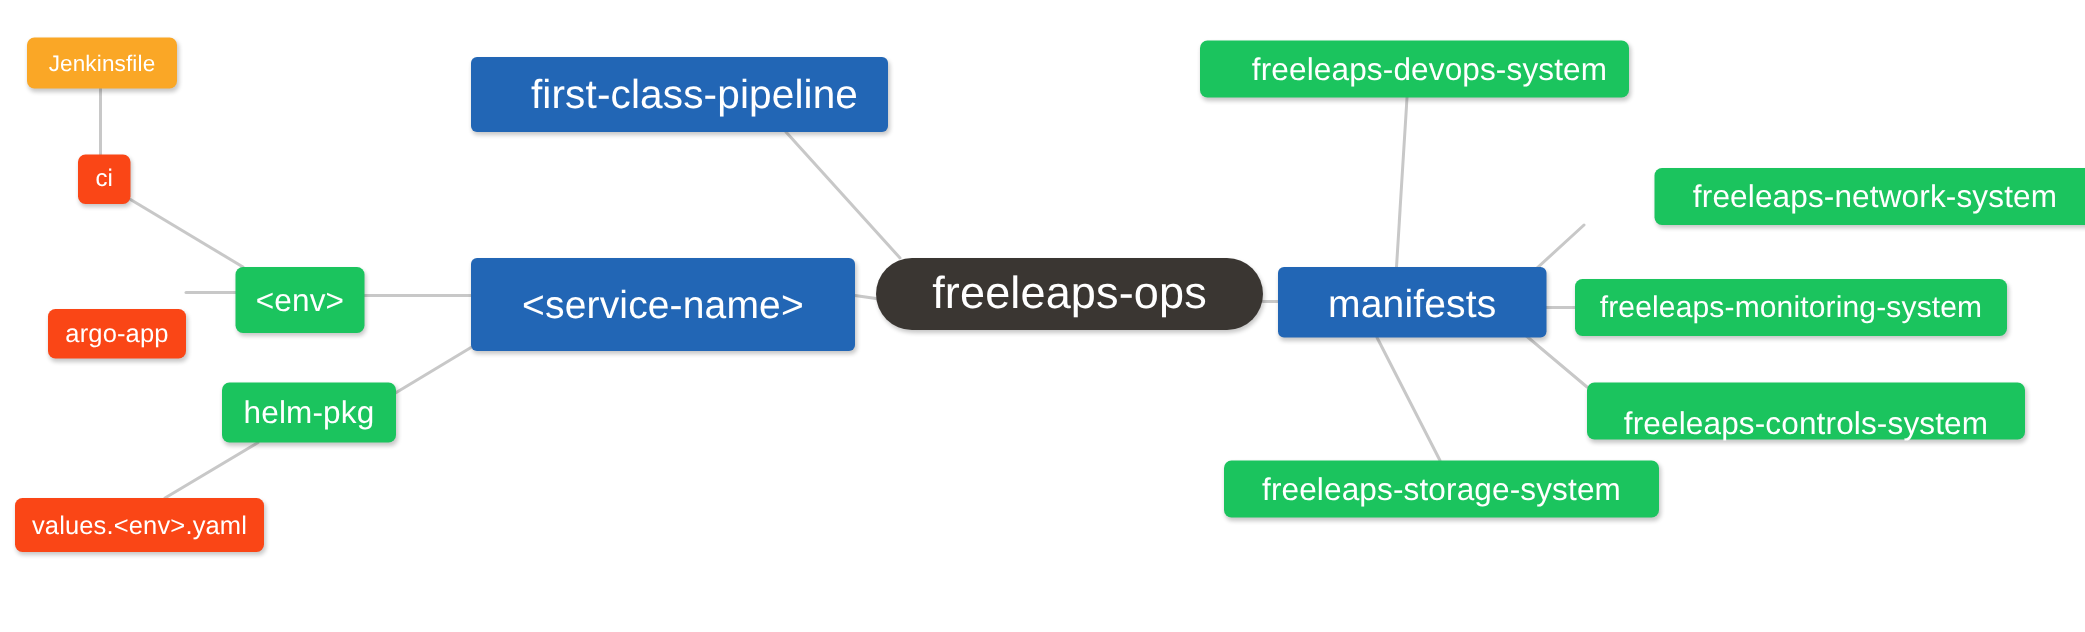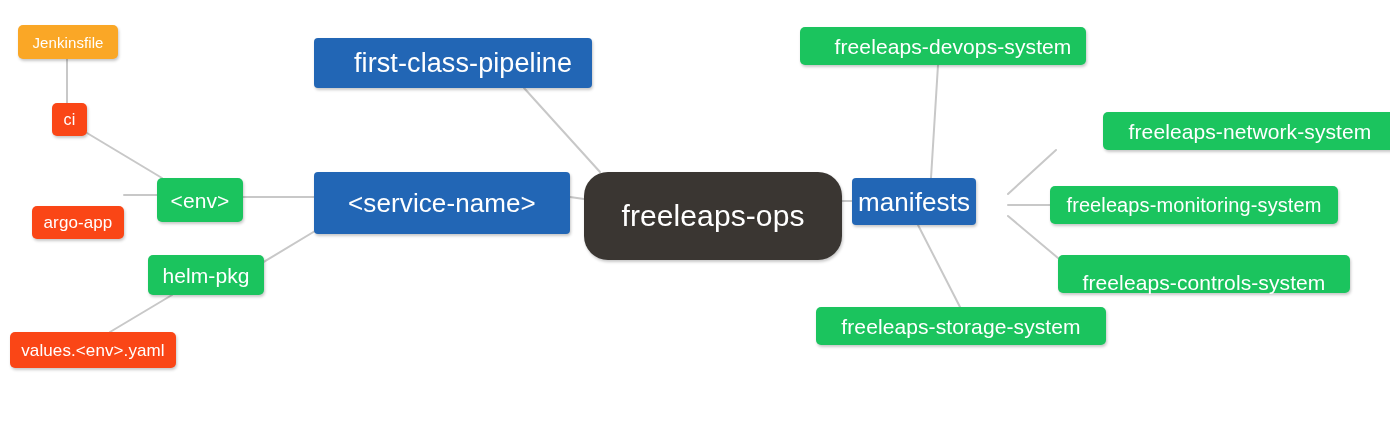--- a/index.html
+++ b/index.html
@@ -75,30 +75,30 @@
       <line x1="162" y1="178" x2="87" y2="133" stroke="#c8c8c8" stroke-width="2" stroke-linecap="round"></line>
       <line x1="67" y1="103" x2="67" y2="59" stroke="#c8c8c8" stroke-width="2" stroke-linecap="round"></line>
       <line x1="172" y1="295" x2="110" y2="332" stroke="#c8c8c8" stroke-width="2" stroke-linecap="round"></line>
       <line x1="931" y1="178" x2="938" y2="65" stroke="#c8c8c8" stroke-width="2" stroke-linecap="round"></line>
       <line x1="1008" y1="194" x2="1056" y2="150" stroke="#c8c8c8" stroke-width="2" stroke-linecap="round"></line>
       <line x1="1008" y1="205" x2="1050" y2="205" stroke="#c8c8c8" stroke-width="2" stroke-linecap="round"></line>
       <line x1="1008" y1="216" x2="1058" y2="258" stroke="#c8c8c8" stroke-width="2" stroke-linecap="round"></line>
       <line x1="918" y1="225" x2="960" y2="307" stroke="#c8c8c8" stroke-width="2" stroke-linecap="round"></line>
     </svg>
   <div id="node-layer">
-      <div class="node n-root" style="left: 584px; top: 172px; width: 258px; height: 88px; font-size: 30px; border-radius: 24px;">
+      <div class="node n-root" style="left: 584px; top: 172px; width: 258px; height: 48px; font-size: 30px; border-radius: 24px;">
         <span class="label">freeleaps-ops</span>
       </div>
       <div class="node n-blue" style="left: 314px; top: 172px; width: 256px; height: 62px; font-size: 26px;">
         <span class="label">&lt;service-name&gt;</span>
       </div>
       <div class="node n-blue" style="left: 314px; top: 38px; width: 278px; height: 50px; font-size: 27px; padding-left: 20px;">
         <span class="label">first-class-pipeline</span>
       </div>
-      <div class="node n-blue" style="left: 852px; top: 178px; width: 124px; height: 47px; font-size: 26px;">
+      <div class="node n-blue" style="left: 852px; top: 178px; width: 179px; height: 47px; font-size: 26px;">
         <span class="label">manifests</span>
       </div>
       <div class="node n-green" style="left: 157px; top: 178px; width: 86px; height: 44px; font-size: 21px;">
         <span class="label">&lt;env&gt;</span>
       </div>
       <div class="node n-green" style="left: 148px; top: 255px; width: 116px; height: 40px; font-size: 21px;">
         <span class="label">helm-pkg</span>
       </div>
       <div class="node n-red" style="left: 52px; top: 103px; width: 35px; height: 33px; font-size: 16px;">
         <span class="label">ci</span>

